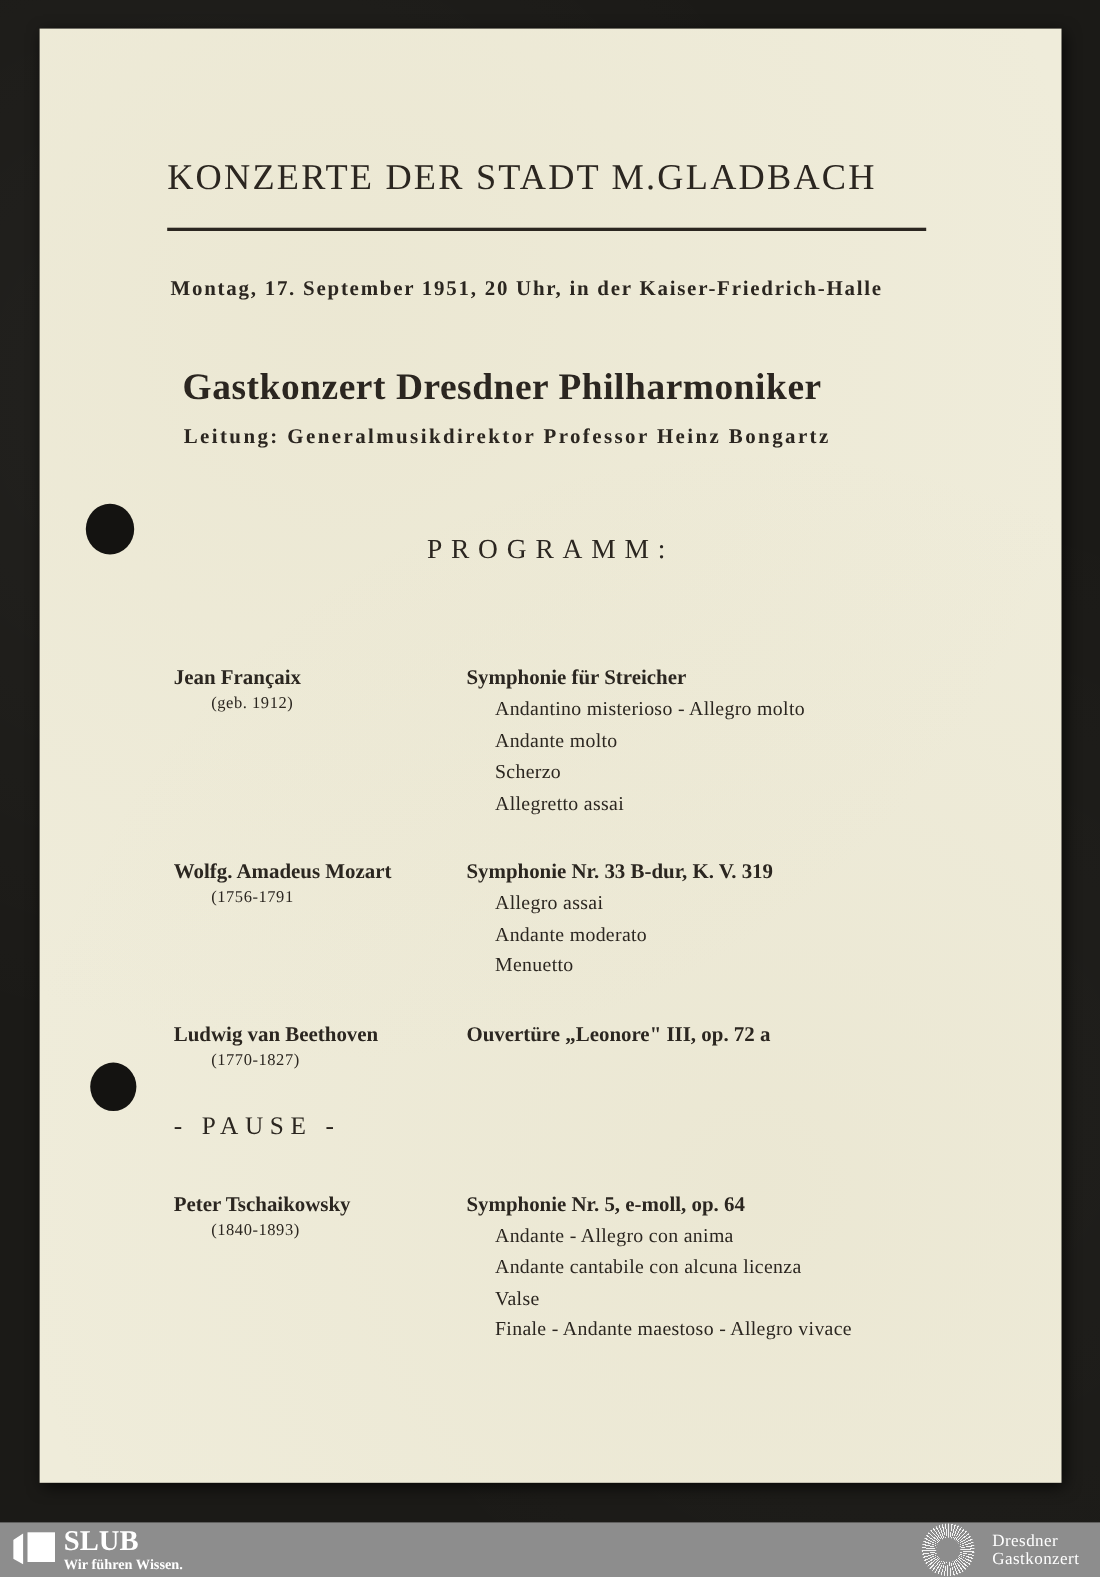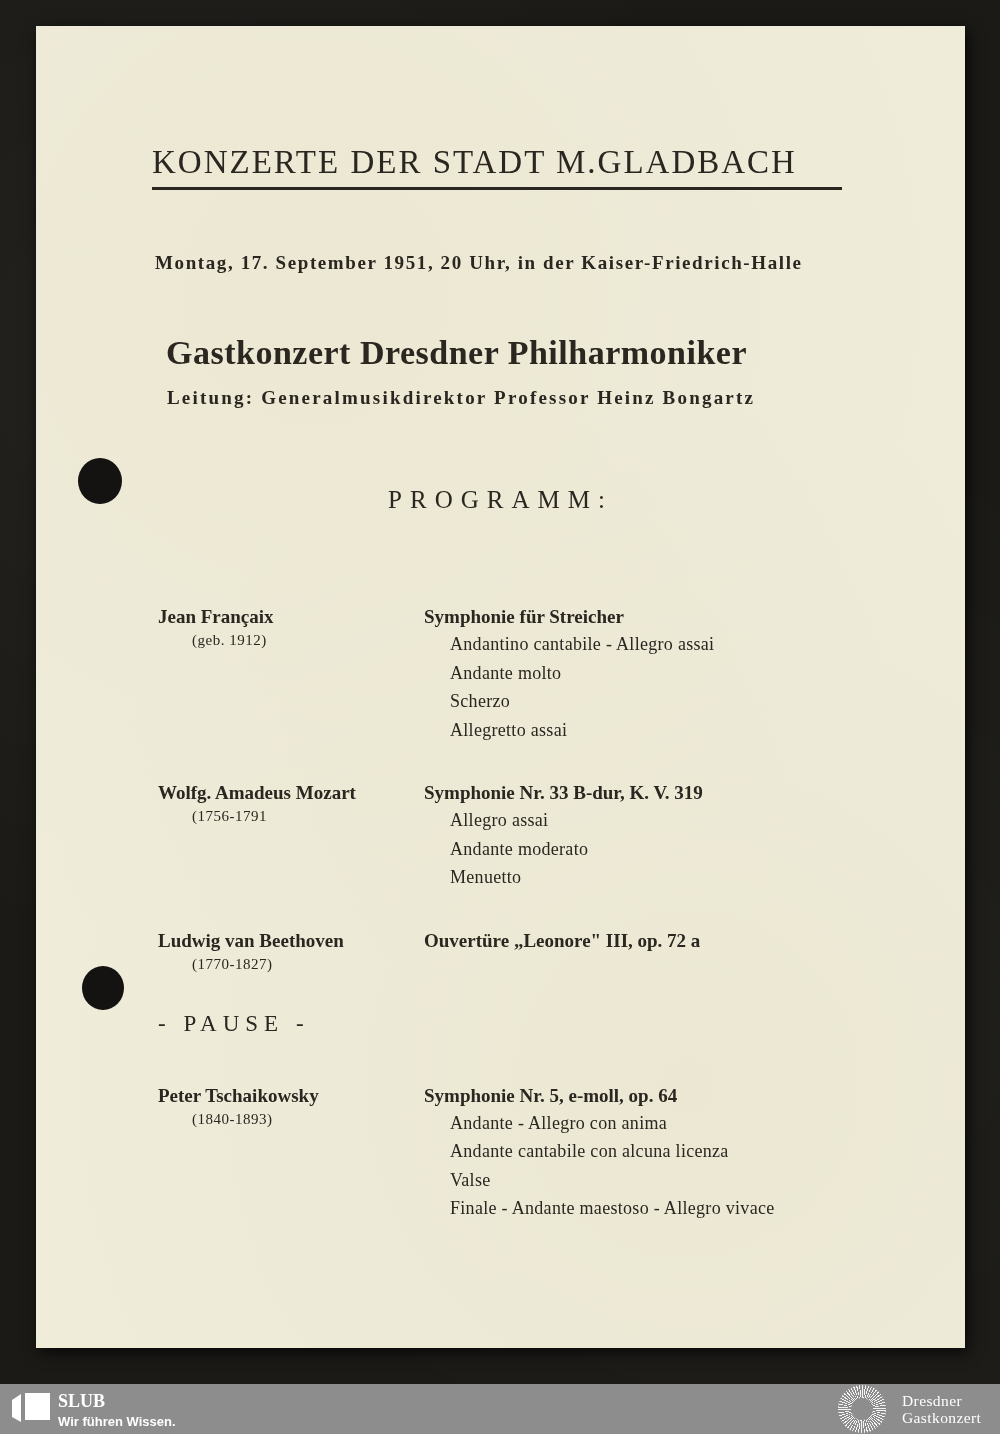--- a/index.html
+++ b/index.html
@@ -23,21 +23,21 @@
     color:#2b2620;
   }
   .punch-hole{position:absolute;border-radius:50%;background:#141311;}
   .punch-hole.h1{left:42px;top:432px;width:44px;height:46px;}
   .punch-hole.h2{left:46px;top:940px;width:42px;height:44px;}
 
   
   .doc-title{
     position:absolute;left:116px;top:118px;width:690px;
     font-size:33px;letter-spacing:2px;font-weight:400;
-    white-space:nowrap;padding-bottom:6px;border-bottom:3px solid #2b2620;
+    white-space:nowrap;padding-bottom:26px;border-bottom:3px solid #2b2620;
   }
   .date-line{
     position:absolute;left:119px;top:226px;width:700px;
     font-size:19px;font-weight:700;letter-spacing:1.6px;white-space:nowrap;
   }
   .concert-title{
     position:absolute;left:130px;top:308px;width:720px;
     font-size:34px;font-weight:700;letter-spacing:0.5px;white-space:nowrap;
   }
   .conductor-line{
@@ -66,24 +66,24 @@
 
   
   .footer-bar{
     position:absolute;left:0;top:1384px;width:1000px;height:50px;
     background:#8d8d8d;color:#ffffff;
   }
   .slub-block{position:absolute;left:12px;top:4px;display:flex;cursor:pointer;}
   .slub-icon{margin-top:3px;}
   .slub-text{margin-left:8px;}
   .slub-name{
-    font-family:"Liberation Serif", serif;font-weight:700;font-size:18px;line-height:26px;
+    font-family:"Liberation Serif", serif;font-weight:700;font-size:26px;line-height:26px;
   }
   .slub-tagline{
-    font-family:Liberation Sans, sans-serif;font-weight:700;font-size:13px;line-height:16px;
+    font-family:Liberation Serif, serif;font-weight:700;font-size:13px;line-height:16px;
   }
   .dp-block{position:absolute;left:838px;top:1px;display:flex;align-items:center;cursor:pointer;}
   .starburst{
     width:48px;height:48px;border-radius:50%;position:relative;flex:0 0 48px;
     background:repeating-conic-gradient(#f4f4f4 0deg 2.6deg, rgba(0,0,0,0) 2.6deg 7.2deg);
   }
   .starburst::after{
     content:"";position:absolute;inset:13px;border-radius:50%;background:#8d8d8d;
   }
   .dp-text{
@@ -111,21 +111,21 @@
 
   <div class="program-list" id="program-list">
       <div class="program-row">
     <div class="col-composer">
       <div class="composer-name">Jean Françaix</div>
       <div class="composer-dates">(geb. 1912)</div>
     </div>
     <div class="col-work">
       <div class="work-title">Symphonie für Streicher</div>
       <div class="movements">
-            <div class="movement">Andantino cantabile - Allegro assai</div>
+            <div class="movement">Andantino misterioso - Allegro molto</div>
             <div class="movement">Andante molto</div>
             <div class="movement">Scherzo</div>
             <div class="movement">Allegretto assai</div>
           </div>
     </div>
   </div>
       <div class="program-row">
     <div class="col-composer">
       <div class="composer-name">Wolfg. Amadeus Mozart</div>
       <div class="composer-dates">(1756-1791</div>

